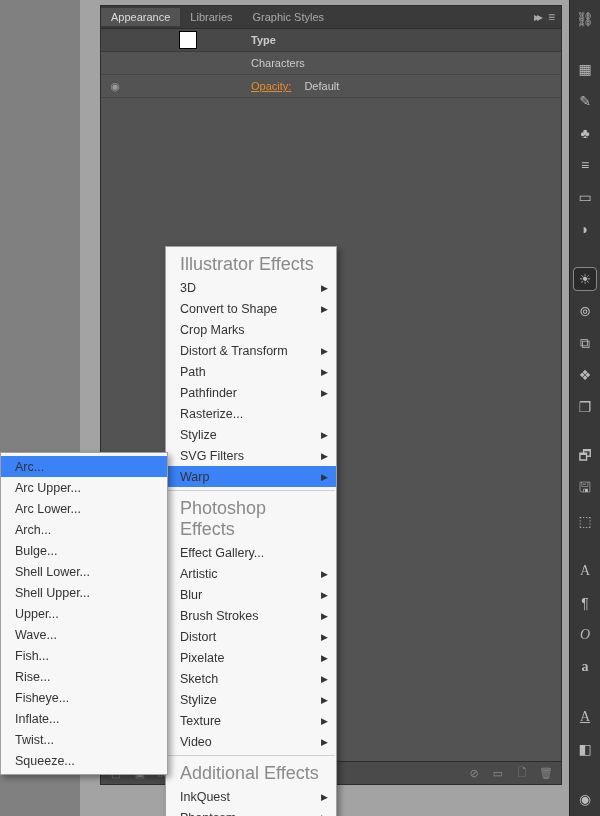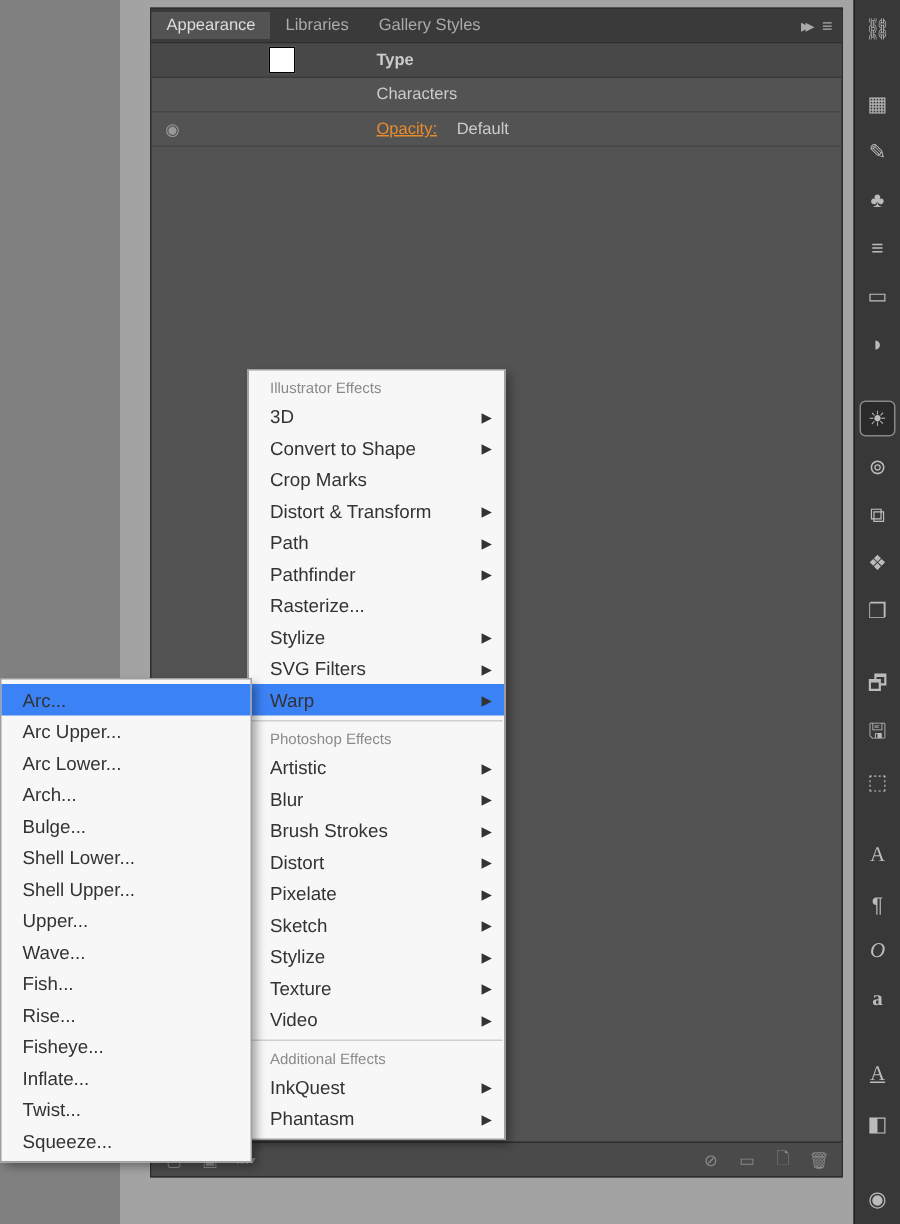--- a/index.html
+++ b/index.html
@@ -148,21 +148,21 @@
     background: #3b82f6;
   }
   .menu-item .arrow {
     position: absolute;
     right: 8px;
     font-size: 9px;
     color: #333;
   }
   .menu-header {
     color: #8a8a8a;
-    font-size: 10px;
+    font-size: 18px;
     padding: 4px 12px 2px 14px;
   }
   .menu-sep {
     height: 1px;
     background: #d0d0d0;
     margin: 3px 1px;
   }
   #effects-menu { left: 165px; top: 246px; width: 170px; }
   #warp-submenu { left: 0px; top: 452px; width: 166px; }
 </style>
@@ -170,21 +170,21 @@
 <body>
 
 <div class="canvas-left"></div>
 <div class="divider-v"></div>
 
 <div class="panel-area">
   <div class="panel">
     <div class="tabbar">
       <div class="tab active">Appearance</div>
       <div class="tab">Libraries</div>
-      <div class="tab">Gallery Styles</div>
+      <div class="tab">Graphic Styles</div>
       <div class="tab-actions">
         <span style="letter-spacing:-3px;">▸▸</span>
         <span>≡</span>
       </div>
     </div>
     <div class="panel-body">
       <div class="row" style="background:#484848;border-bottom:1px solid #3a3a3a;">
         <div class="eye-col"></div>
         <div class="swatch-col">
             <div class="swatch"></div>
@@ -261,20 +261,21 @@
     <div class="menu-item">Crop Marks</div>
     <div class="menu-item">Distort &amp; Transform<span class="arrow">▶</span></div>
     <div class="menu-item">Path<span class="arrow">▶</span></div>
     <div class="menu-item">Pathfinder<span class="arrow">▶</span></div>
     <div class="menu-item">Rasterize...</div>
     <div class="menu-item">Stylize<span class="arrow">▶</span></div>
     <div class="menu-item">SVG Filters<span class="arrow">▶</span></div>
     <div class="menu-item highlight">Warp<span class="arrow">▶</span></div>
     <div class="menu-sep"></div>
     <div class="menu-header">Photoshop Effects</div>
+    <div class="menu-item">Effect Gallery...</div>
     <div class="menu-item">Artistic<span class="arrow">▶</span></div>
     <div class="menu-item">Blur<span class="arrow">▶</span></div>
     <div class="menu-item">Brush Strokes<span class="arrow">▶</span></div>
     <div class="menu-item">Distort<span class="arrow">▶</span></div>
     <div class="menu-item">Pixelate<span class="arrow">▶</span></div>
     <div class="menu-item">Sketch<span class="arrow">▶</span></div>
     <div class="menu-item">Stylize<span class="arrow">▶</span></div>
     <div class="menu-item">Texture<span class="arrow">▶</span></div>
     <div class="menu-item">Video<span class="arrow">▶</span></div>
     <div class="menu-sep"></div>

